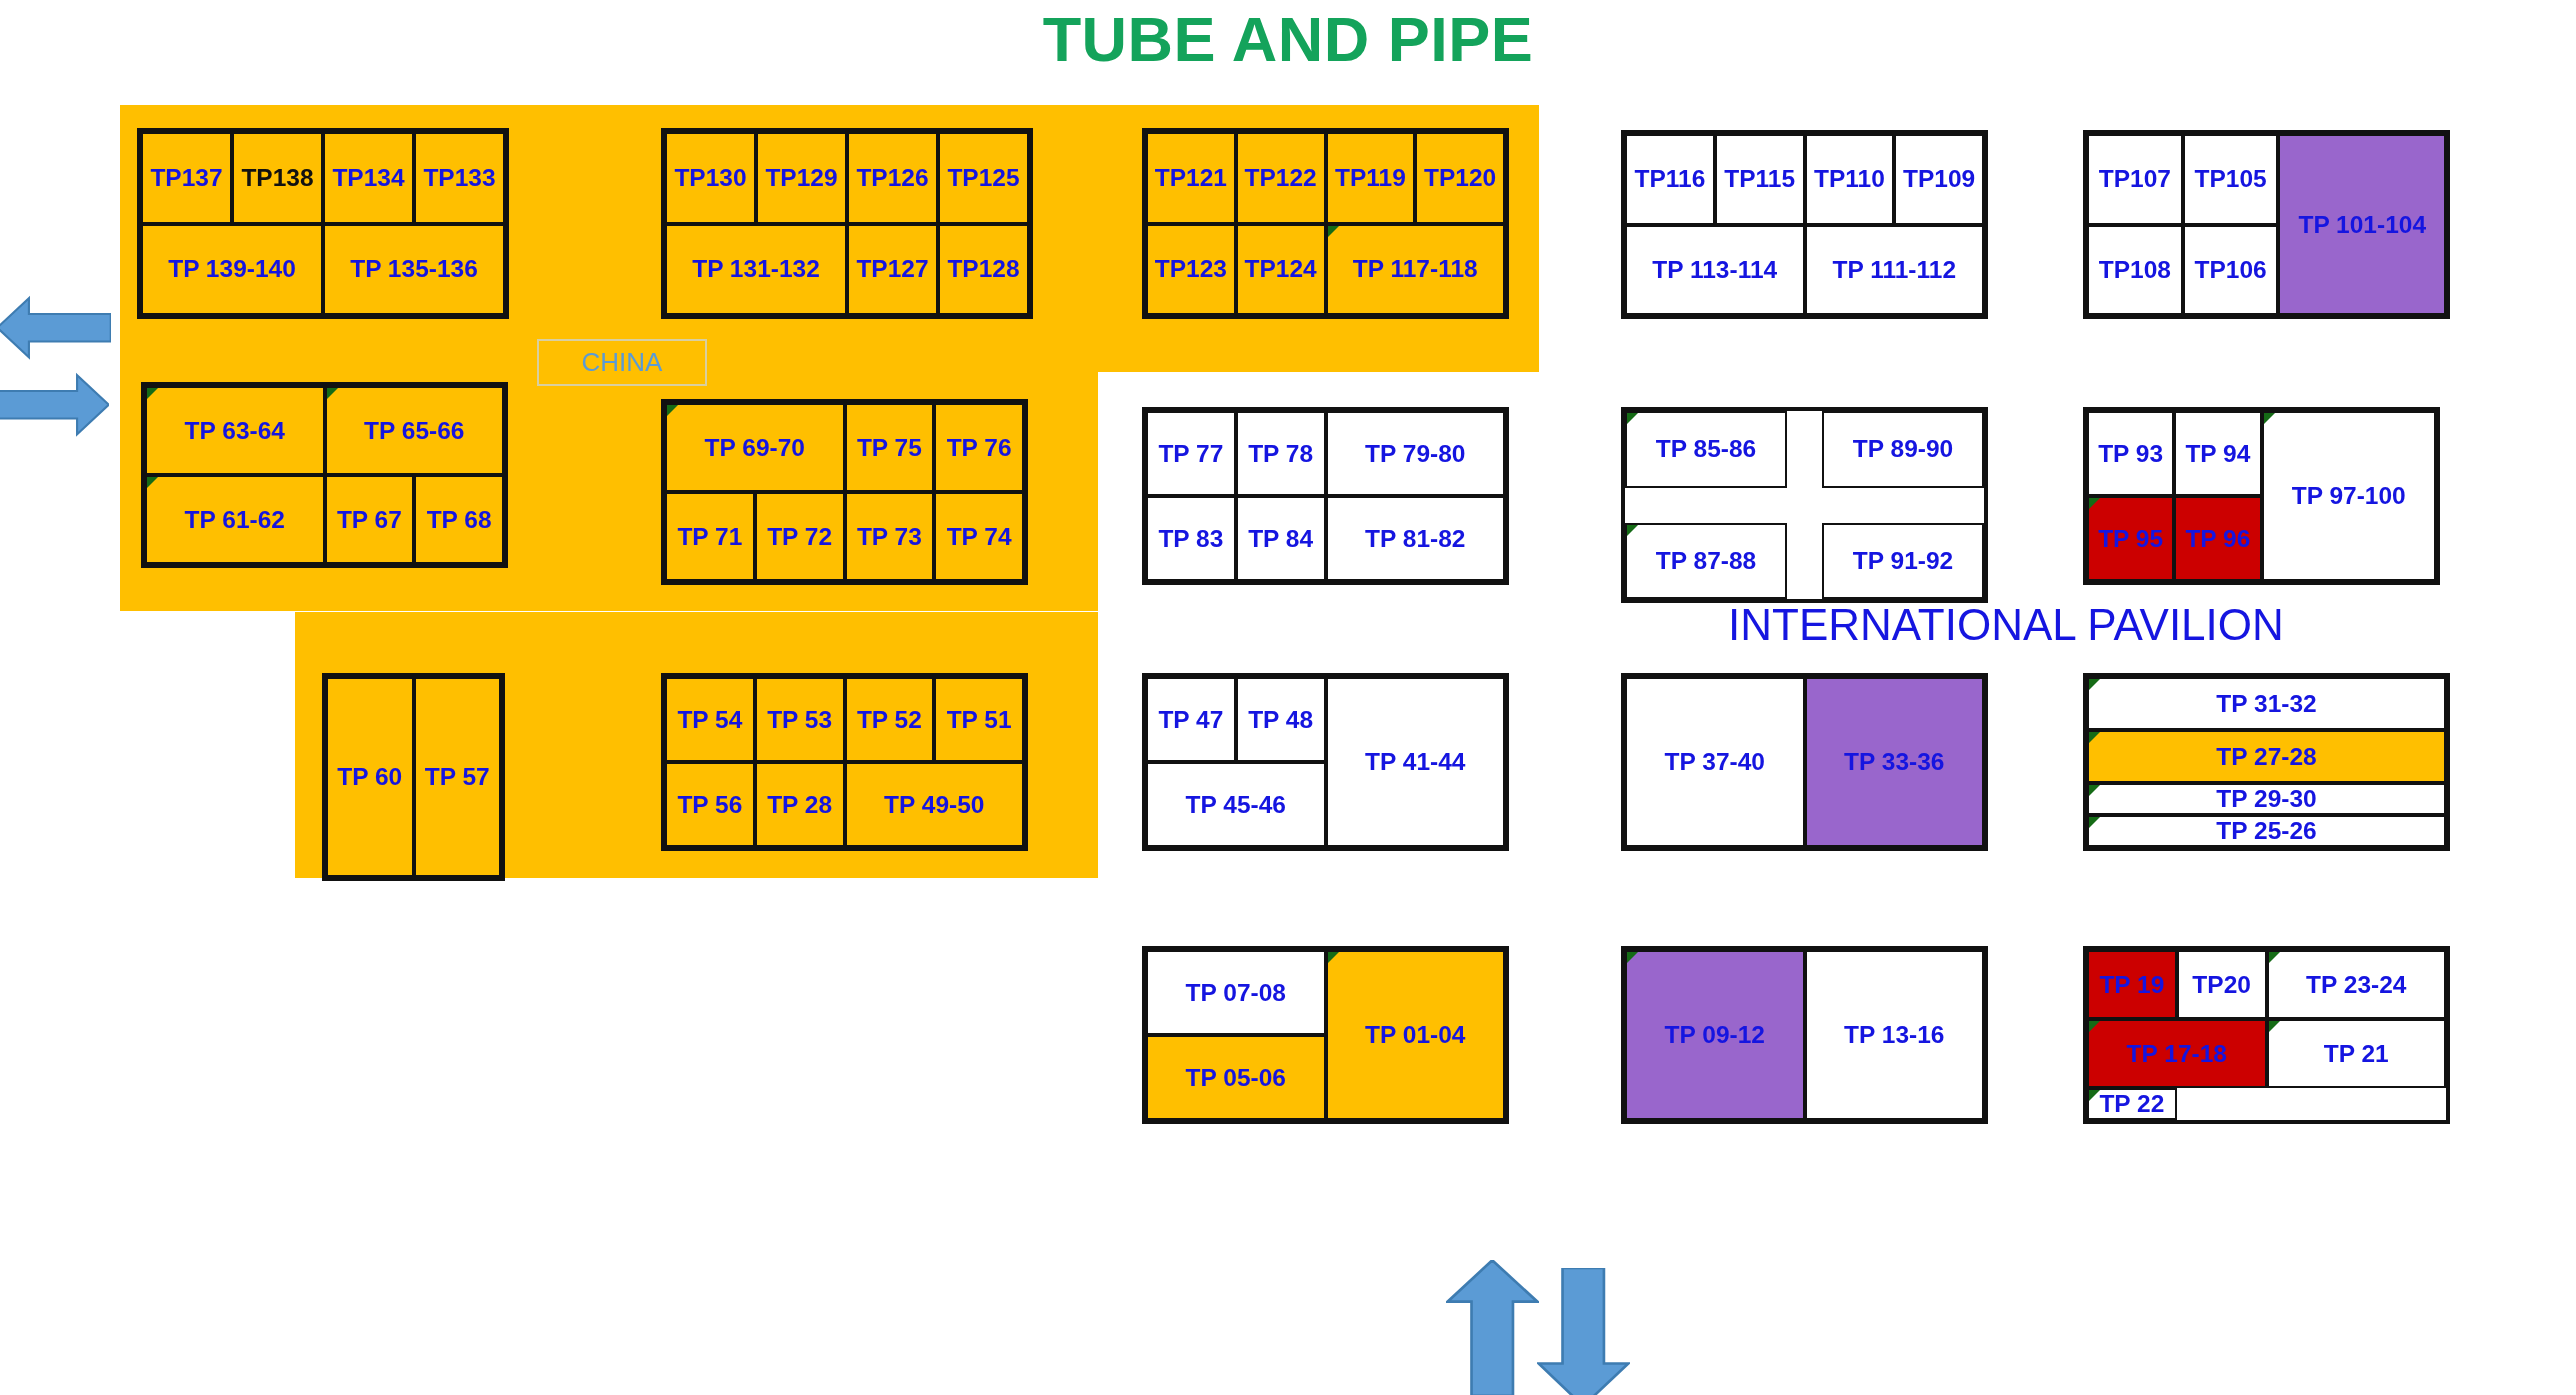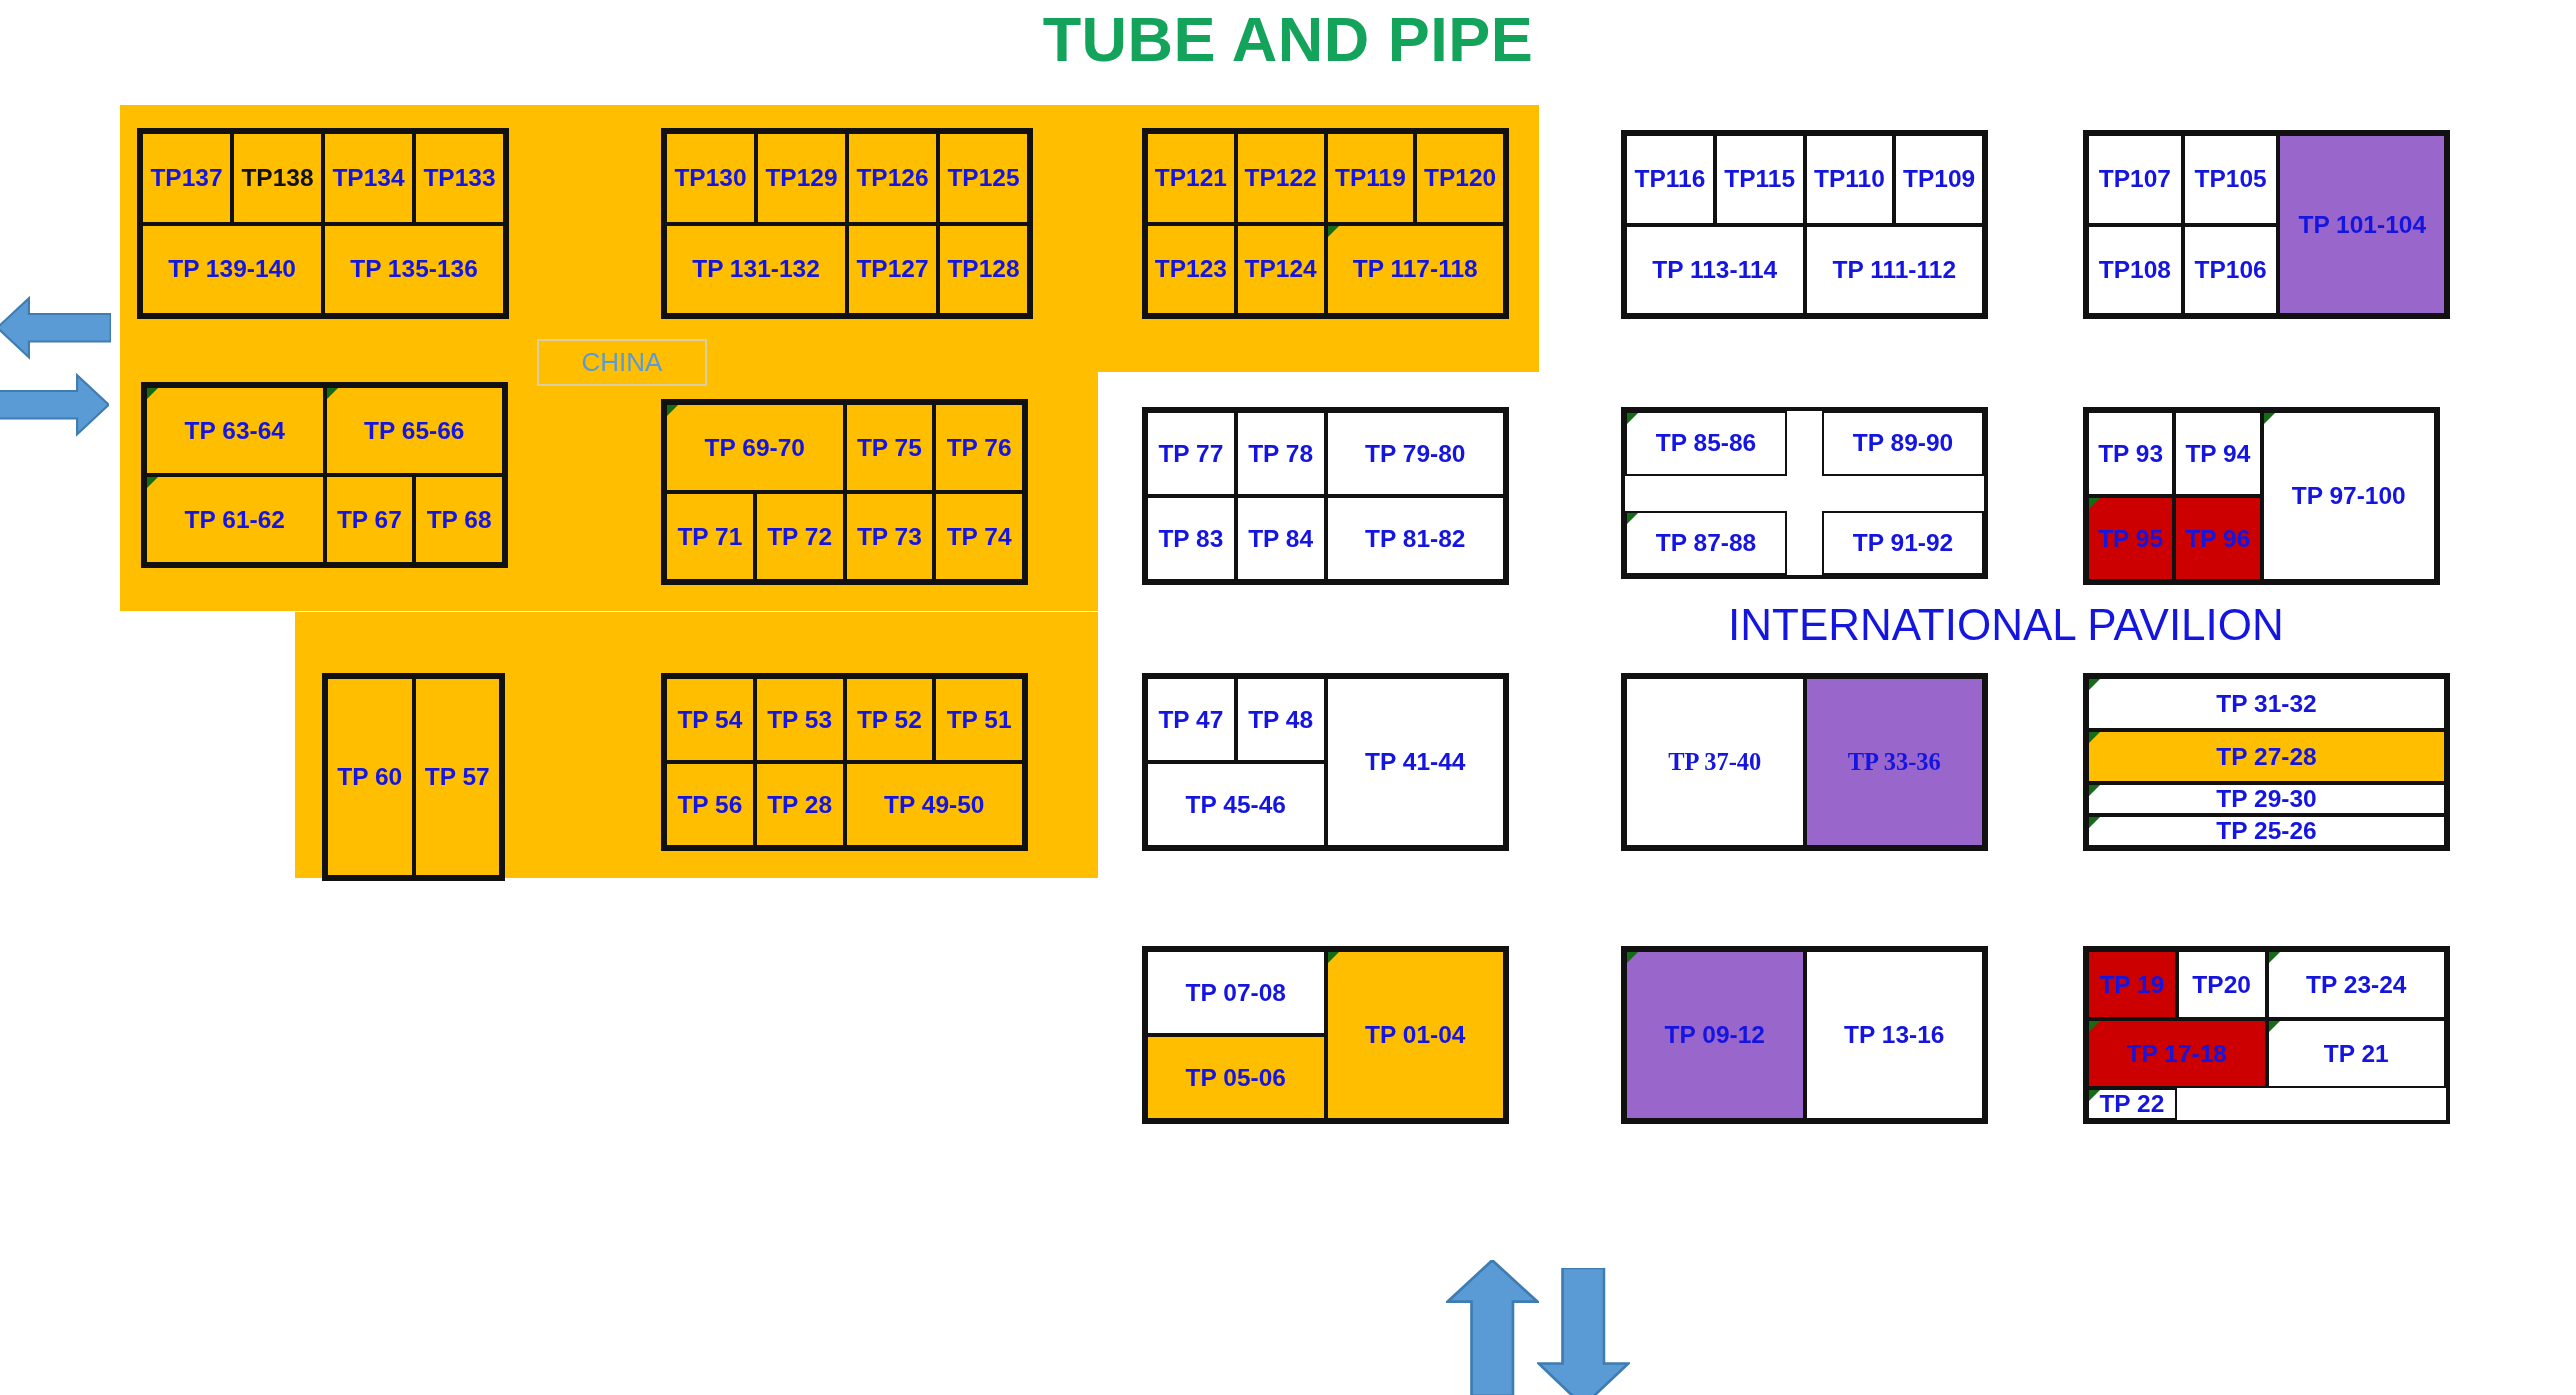--- a/index.html
+++ b/index.html
@@ -146,21 +146,21 @@
 
   <div class="block" style="left:1142px;top:407px;width:367px;height:178px;grid-template-columns:1fr 1fr 2fr;grid-template-rows:1fr 1fr;">
     <div class="cell">TP 77</div>
     <div class="cell">TP 78</div>
     <div class="cell">TP 79-80</div>
     <div class="cell">TP 83</div>
     <div class="cell">TP 84</div>
     <div class="cell">TP 81-82</div>
   </div>
 
-  <div class="block" style="left:1621px;top:407px;width:367px;height:172px;grid-template-columns:1fr 1fr;grid-template-rows:1fr 1fr;gap:35px;">
+  <div class="block" style="left:1621px;top:407px;width:367px;height:196px;grid-template-columns:1fr 1fr;grid-template-rows:1fr 1fr;gap:35px;">
     <div class="cell corner">TP 85-86</div>
     <div class="cell">TP 89-90</div>
     <div class="cell corner">TP 87-88</div>
     <div class="cell">TP 91-92</div>
   </div>
 
   <div class="block" style="left:2083px;top:407px;width:357px;height:178px;grid-template-columns:1fr 1fr 2fr;grid-template-rows:1fr 1fr;">
     <div class="cell">TP 93</div>
     <div class="cell">TP 94</div>
     <div class="cell corner" style="grid-row:span 2;">TP 97-100</div>
@@ -183,21 +183,21 @@
     <div class="cell yellow" style="grid-column:span 2;">TP 49-50</div>
   </div>
 
   <div class="block" style="left:1142px;top:673px;width:367px;height:178px;grid-template-columns:1fr 1fr 2fr;grid-template-rows:1fr 1fr;">
     <div class="cell">TP 47</div>
     <div class="cell">TP 48</div>
     <div class="cell" style="grid-row:span 2;">TP 41-44</div>
     <div class="cell" style="grid-column:span 2;">TP 45-46</div>
   </div>
 
-  <div class="block" style="left:1621px;top:673px;width:367px;height:178px;grid-template-columns:1fr 1fr;grid-template-rows:1fr;font-family:Liberation Serif, serif;">
+  <div class="block" style="left:1621px;top:673px;width:367px;height:178px;grid-template-columns:1fr 1fr;grid-template-rows:1fr;">
     <div class="cell">TP 37-40</div>
     <div class="cell purple">TP 33-36</div>
   </div>
 
   <div class="block" style="left:2083px;top:673px;width:367px;height:178px;grid-template-columns:1fr;grid-template-rows:1fr 1fr;">
     <div class="cell corner">TP 31-32</div>
     <div class="cell yellow corner">TP 27-28</div>
     <div class="cell corner">TP 29-30</div>
     <div class="cell corner">TP 25-26</div>
   </div>

